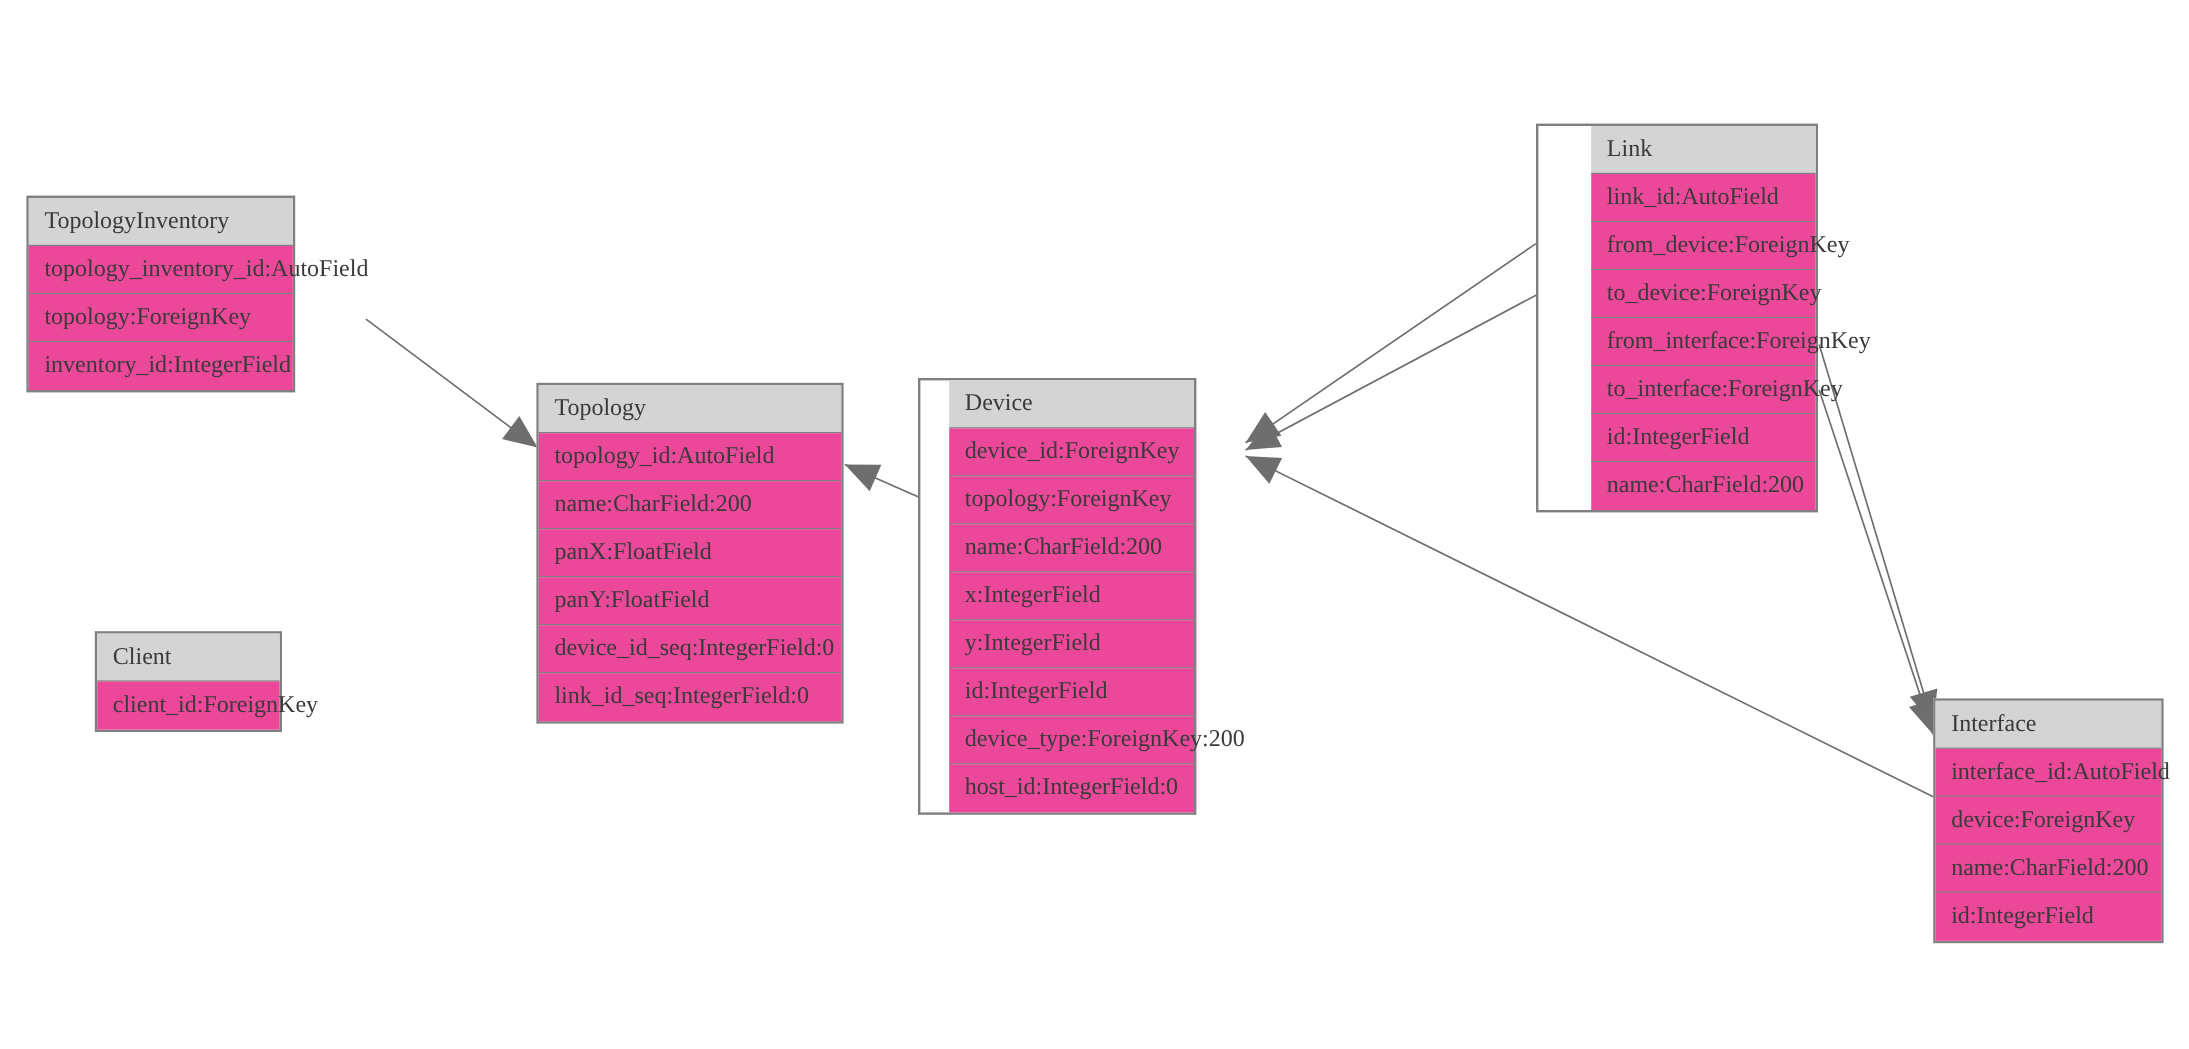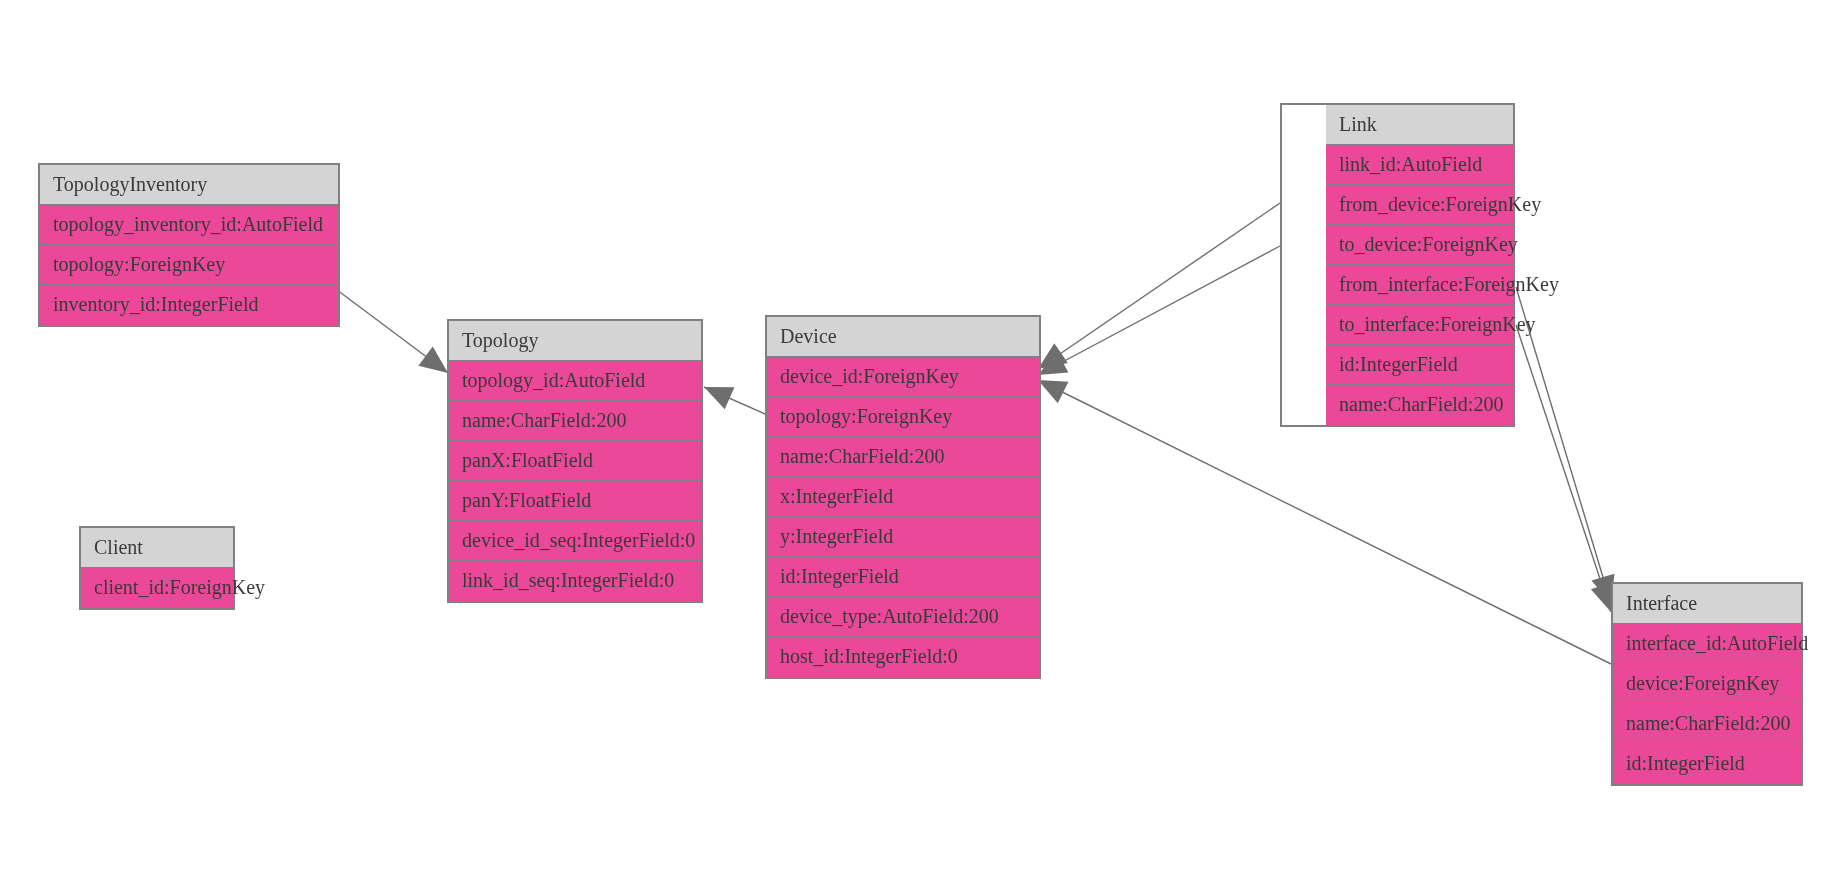--- a/index.html
+++ b/index.html
@@ -66,48 +66,48 @@
         <line x1="305" y1="266" x2="448" y2="373" stroke="#6e6e6e" stroke-width="1.4" marker-end="url(#arrowhead)"></line>
         <line x1="765" y1="414" x2="704" y2="387" stroke="#6e6e6e" stroke-width="1.4" marker-end="url(#arrowhead)"></line>
         <line x1="1280" y1="203" x2="1038" y2="369" stroke="#6e6e6e" stroke-width="1.4" marker-end="url(#arrowhead)"></line>
         <line x1="1280" y1="246" x2="1038" y2="375" stroke="#6e6e6e" stroke-width="1.4" marker-end="url(#arrowhead)"></line>
         <line x1="1516" y1="287" x2="1611" y2="604" stroke="#6e6e6e" stroke-width="1.4" marker-end="url(#arrowhead)"></line>
         <line x1="1516" y1="325" x2="1611" y2="612" stroke="#6e6e6e" stroke-width="1.4" marker-end="url(#arrowhead)"></line>
         <line x1="1611" y1="664" x2="1038" y2="380" stroke="#6e6e6e" stroke-width="1.4" marker-end="url(#arrowhead)"></line>
       </g>
   </svg>
   <div id="entities">
-      <div class="entity" style="left: 38px; top: 163px; width: 302px;">
+      <div class="entity" style="left: 22px; top: 163px; width: 224px;">
         <div class="entity-header">TopologyInventory</div>
         <div class="entity-row">topology_inventory_id:AutoField</div>
         <div class="entity-row">topology:ForeignKey</div>
         <div class="entity-row">inventory_id:IntegerField</div>
       </div>
       <div class="entity" style="left: 447px; top: 319px; width: 256px;">
         <div class="entity-header">Topology</div>
         <div class="entity-row">topology_id:AutoField</div>
         <div class="entity-row">name:CharField:200</div>
         <div class="entity-row">panX:FloatField</div>
         <div class="entity-row">panY:FloatField</div>
         <div class="entity-row">device_id_seq:IntegerField:0</div>
         <div class="entity-row">link_id_seq:IntegerField:0</div>
       </div>
       <div class="entity" style="left: 79px; top: 526px; width: 156px;">
         <div class="entity-header">Client</div>
         <div class="entity-row">client_id:ForeignKey</div>
       </div>
-      <div class="entity" style="left: 765px; top: 315px; width: 276px;">
+      <div class="entity" style="left: 765px; top: 315px; width: 232px; padding-left: 24px;">
         <div class="entity-header">Device</div>
         <div class="entity-row">device_id:ForeignKey</div>
         <div class="entity-row">topology:ForeignKey</div>
         <div class="entity-row">name:CharField:200</div>
         <div class="entity-row">x:IntegerField</div>
         <div class="entity-row">y:IntegerField</div>
         <div class="entity-row">id:IntegerField</div>
-        <div class="entity-row">device_type:AutoField:200</div>
+        <div class="entity-row">device_type:ForeignKey:200</div>
         <div class="entity-row">host_id:IntegerField:0</div>
       </div>
       <div class="entity" style="left: 1280px; top: 103px; width: 235px; padding-left: 44px;">
         <div class="entity-header">Link</div>
         <div class="entity-row">link_id:AutoField</div>
         <div class="entity-row">from_device:ForeignKey</div>
         <div class="entity-row">to_device:ForeignKey</div>
         <div class="entity-row">from_interface:ForeignKey</div>
         <div class="entity-row">to_interface:ForeignKey</div>
         <div class="entity-row">id:IntegerField</div>

